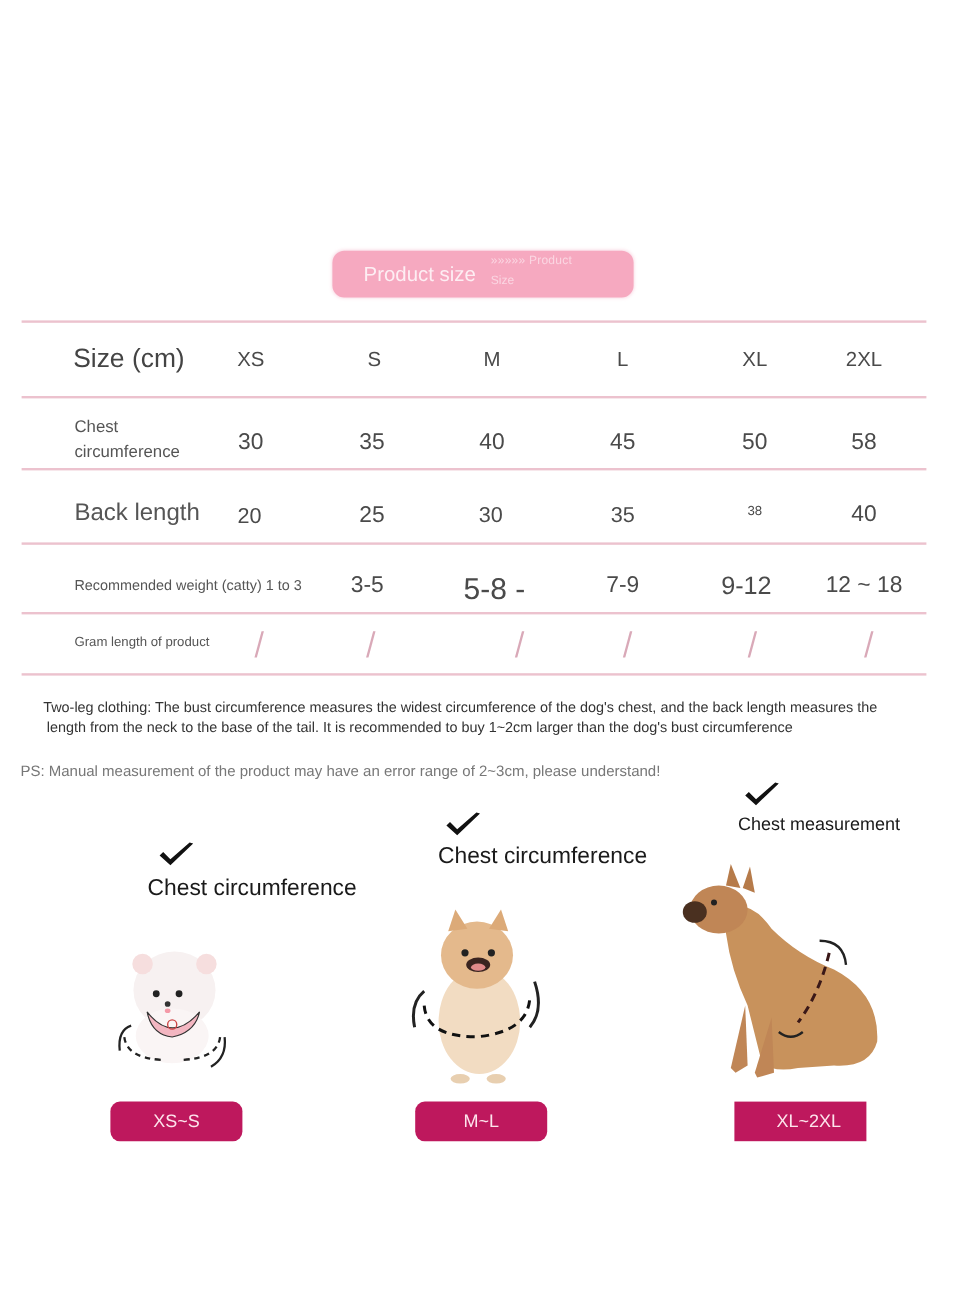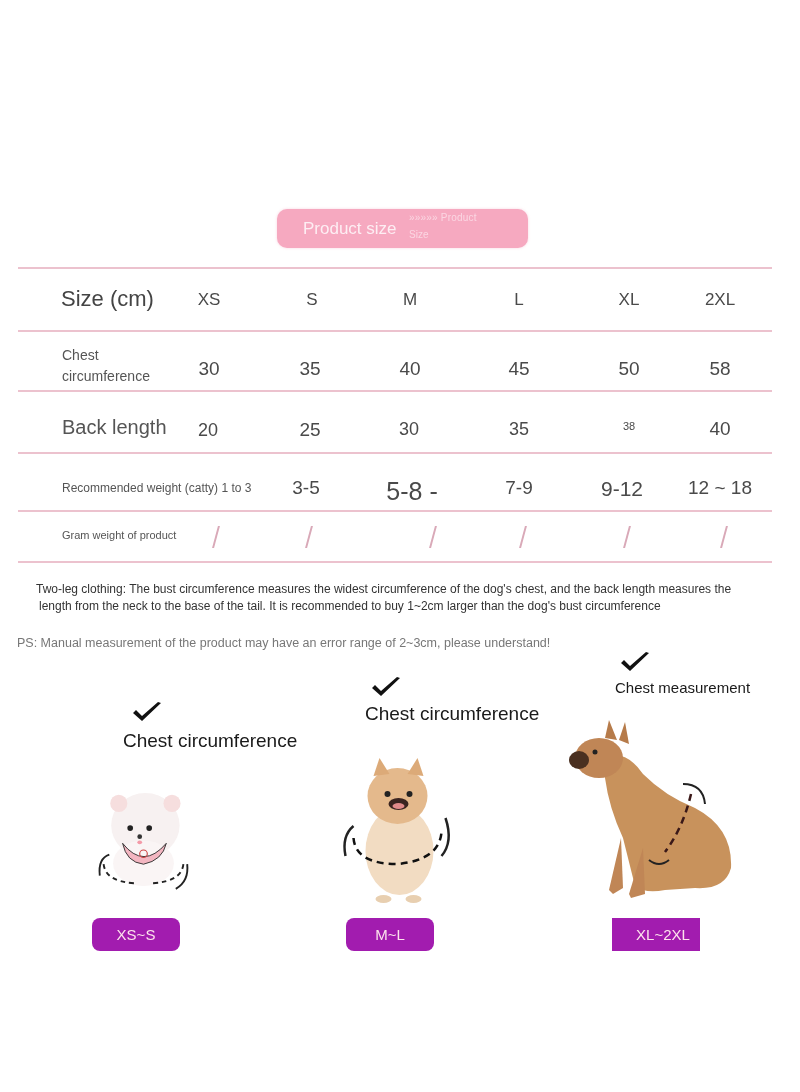--- a/index.html
+++ b/index.html
@@ -23,21 +23,21 @@
   .slash { position: absolute; width: 2px; height: 22px; background: #d9a9b8; transform: skewX(-15deg); }
 
   .note { position: absolute; font-size: 12px; color: #333; line-height: 17px; white-space: nowrap; }
   .ps { position: absolute; font-size: 12.5px; color: #777; white-space: nowrap; }
 
   .caption { position: absolute; font-size: 19px; color: #1a1a1a; white-space: nowrap; }
   .caption.small { font-size: 15px; }
   .check { position: absolute; width: 32px; height: 22px; }
 
   .pill {
-    position: absolute; width: 88px; height: 33px; background: #a21caf;
+    position: absolute; width: 110px; height: 33px; background: #be185d;
     border-radius: 8px; color: #fde4ec; font-size: 15px; text-align: center; line-height: 33px;
   }
   .pill.square { border-radius: 0; padding-left: 14px; }
 
   .dog { position: absolute; }
 </style>
 </head>
 <body>
 
 <div class="banner">
@@ -88,21 +88,21 @@
   <div>
     <span class="rowlabel" style="left:62px;top:481px;font-size:12px;">Recommended weight (catty) 1 to 3</span>
     <span class="cell" style="left:276px;top:477px;width:60px;font-size:19px;">3-5</span>
     <span class="cell" style="left:382px;top:477px;width:60px;font-size:25px;">5-8 -</span>
     <span class="cell" style="left:489px;top:477px;width:60px;font-size:19px;">7-9</span>
     <span class="cell" style="left:592px;top:477px;width:60px;font-size:21px;">9-12</span>
     <span class="cell" style="left:685px;top:477px;width:70px;font-size:19px;">12 ~ 18</span>
   </div>
 
   <div>
-    <span class="rowlabel" style="left:62px;top:529px;font-size:11px;">Gram weight of product</span>
+    <span class="rowlabel" style="left:62px;top:529px;font-size:11px;">Gram length of product</span>
     <span class="slash" style="left:215px;top:526px;"></span>
     <span class="slash" style="left:308px;top:526px;"></span>
     <span class="slash" style="left:432px;top:526px;"></span>
     <span class="slash" style="left:522px;top:526px;"></span>
     <span class="slash" style="left:626px;top:526px;"></span>
     <span class="slash" style="left:723px;top:526px;"></span>
   </div>
 </div>
 
 <div class="note" style="left:36px;top:581px;">Two-leg clothing: The bust circumference measures the widest circumference of the dog's chest, and the back length measures the</div>

